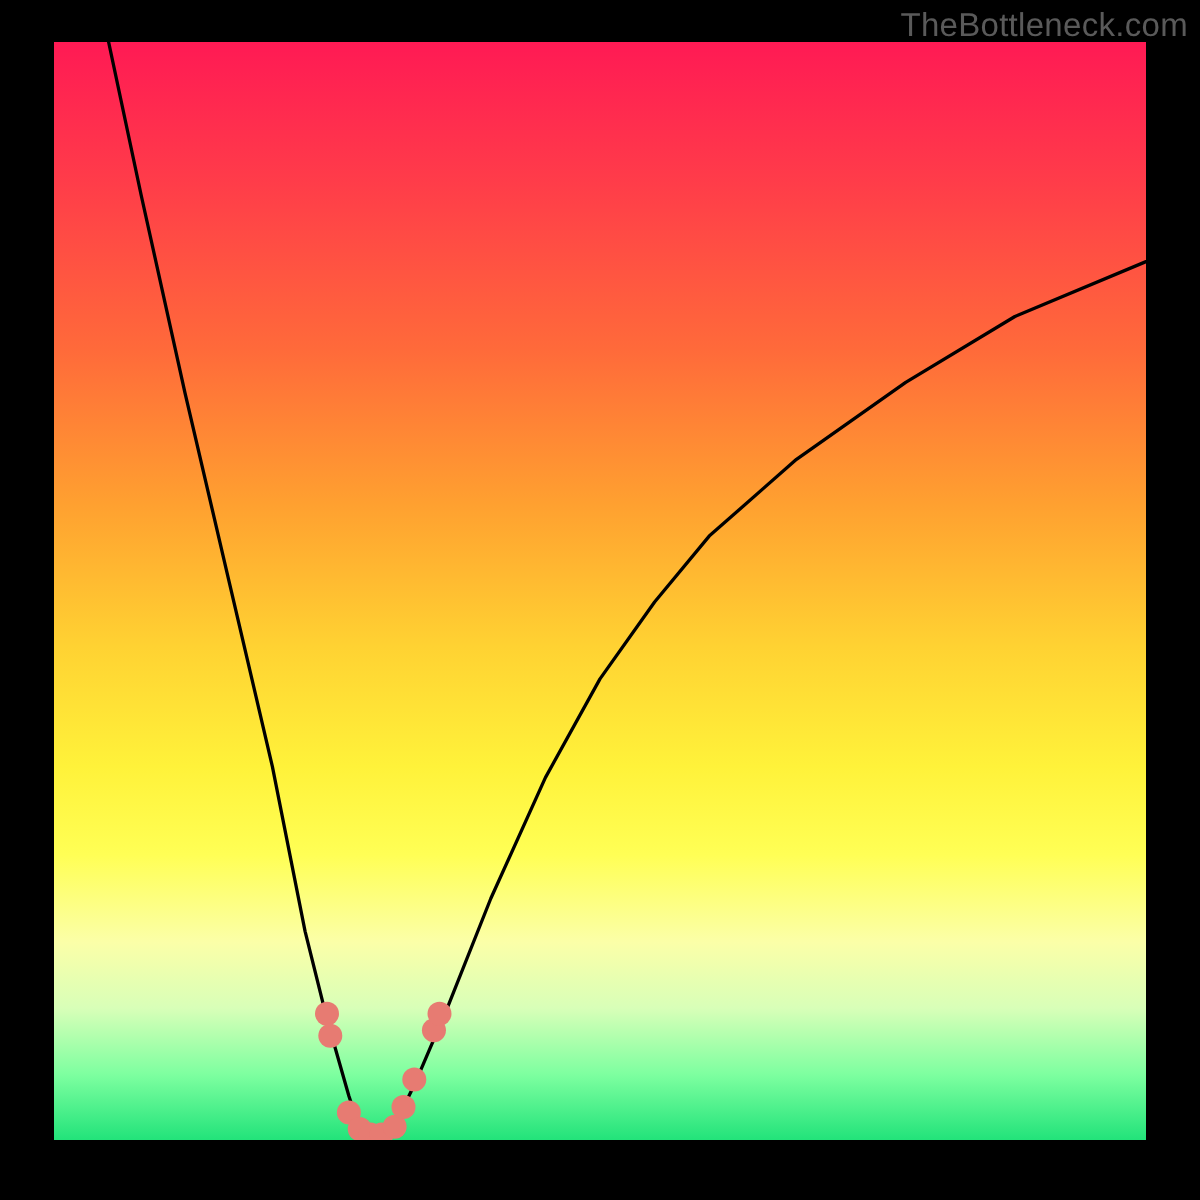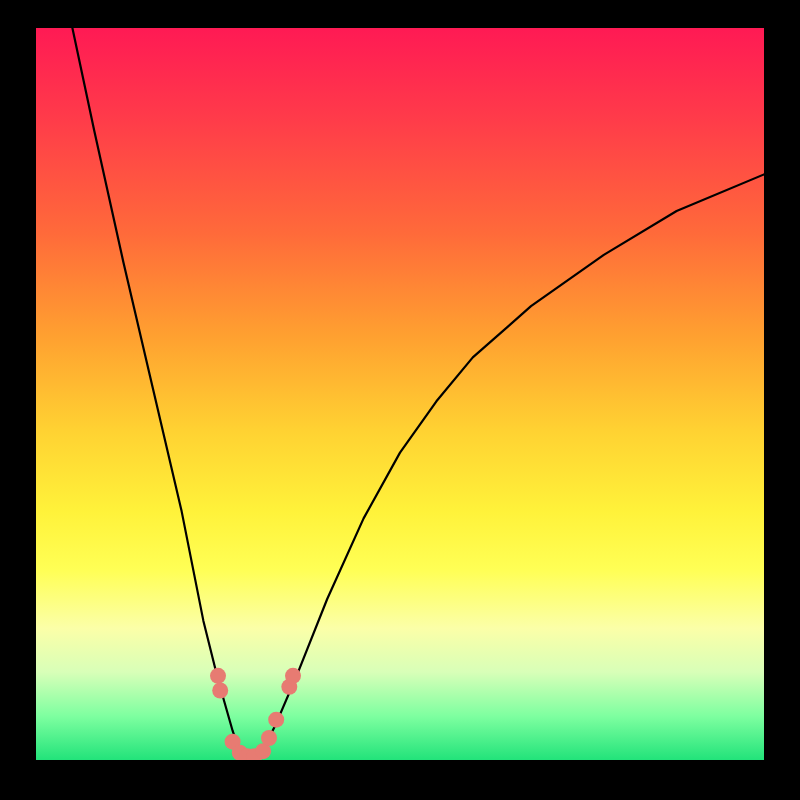--- a/index.html
+++ b/index.html
@@ -75,13 +75,14 @@
           <circle cx="211.1" cy="728.3" r="8" fill="#e77b72" stroke="#c95a50" stroke-width="0"></circle>
           <circle cx="218.4" cy="728.3" r="8" fill="#e77b72" stroke="#c95a50" stroke-width="0"></circle>
           <circle cx="227.1" cy="723.2" r="8" fill="#e77b72" stroke="#c95a50" stroke-width="0"></circle>
           <circle cx="233.0" cy="710.0" r="8" fill="#e77b72" stroke="#c95a50" stroke-width="0"></circle>
           <circle cx="240.2" cy="691.7" r="8" fill="#e77b72" stroke="#c95a50" stroke-width="0"></circle>
           <circle cx="253.3" cy="658.8" r="8" fill="#e77b72" stroke="#c95a50" stroke-width="0"></circle>
           <circle cx="257.0" cy="647.8" r="8" fill="#e77b72" stroke="#c95a50" stroke-width="0"></circle>
         </g>
     </svg>
   </div>
+  <div class="watermark">TheBottleneck.com</div>
 </div>
 
 </body></html>

